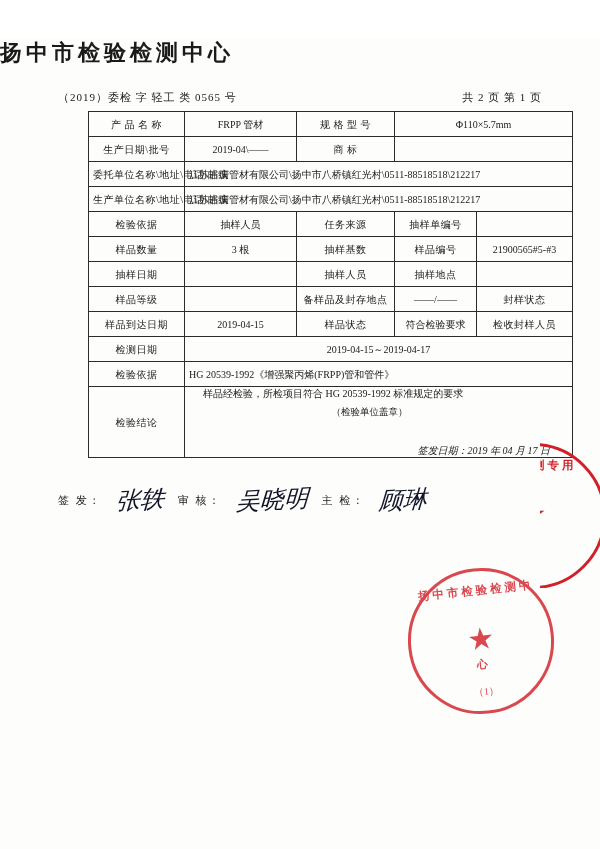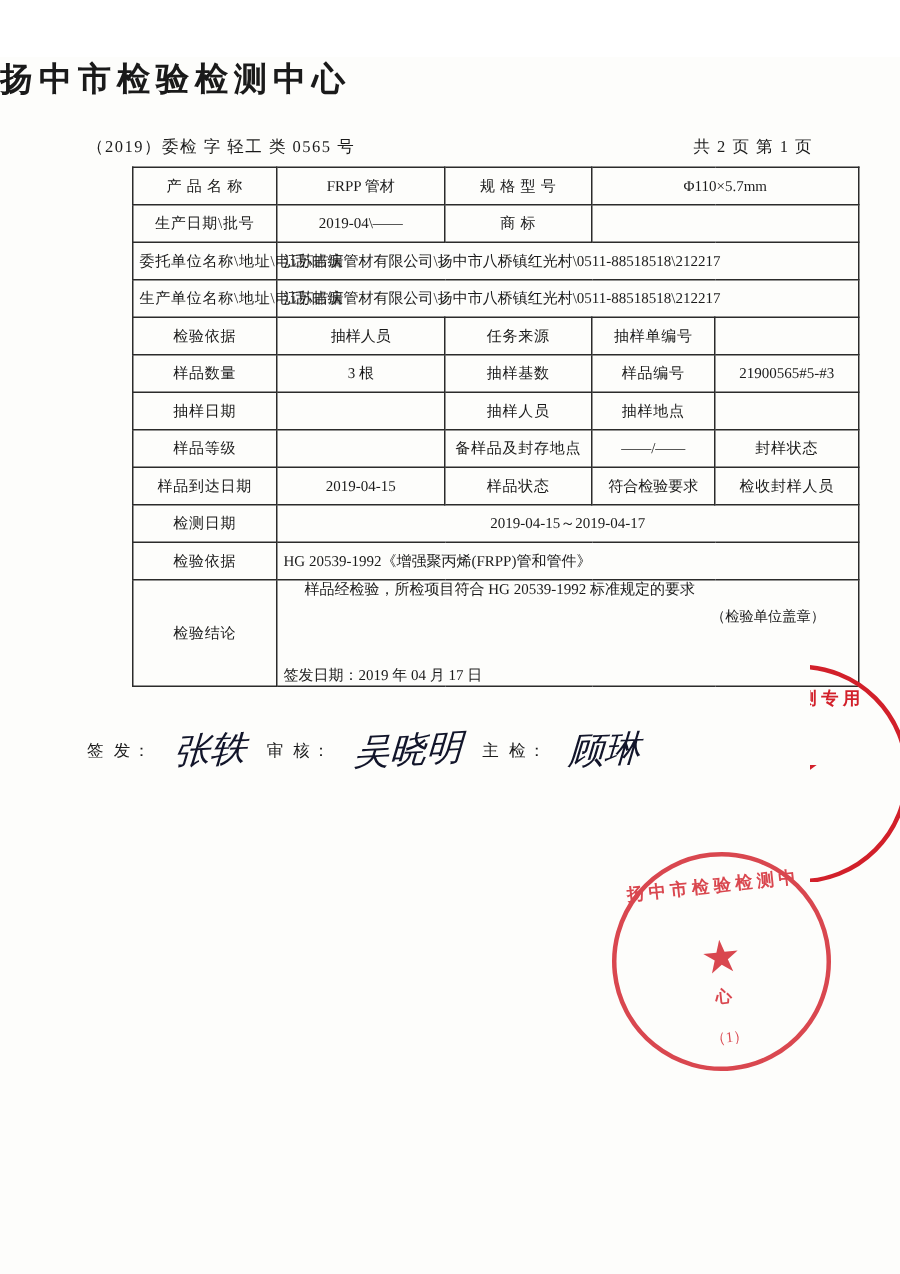--- a/index.html
+++ b/index.html
@@ -77,26 +77,28 @@
   }
   .tall-1 { height: 44px; }
   .tall-2 { height: 62px; }
   .tall-3 { height: 92px; }
   .concl-text {
     padding-left: 14px;
     text-align: left;
     font-size: 10px;
   }
   .sign-line {
+    text-align: right;
     padding-right: 18px;
     font-size: 10px;
     margin-top: 26px;
+    font-style: italic;
   }
   .stamp-note {
-    text-align: right;
+    text-align: center;
     padding-right: 18px;
     font-size: 9.5px;
     margin-top: 6px;
   }
   .concl-inner {
     position: relative;
     height: 100%;
   }
 
   

